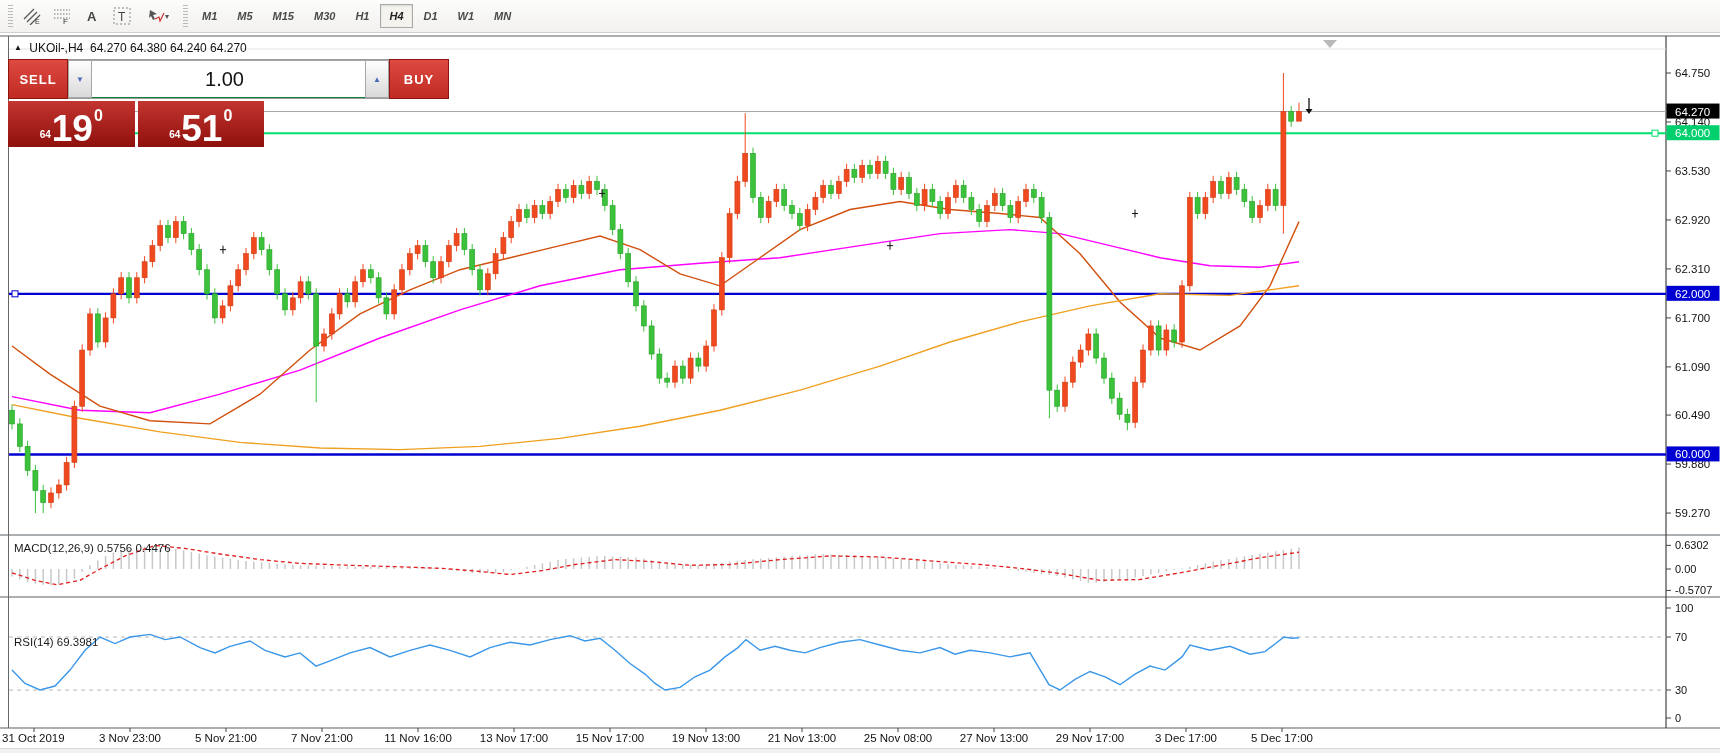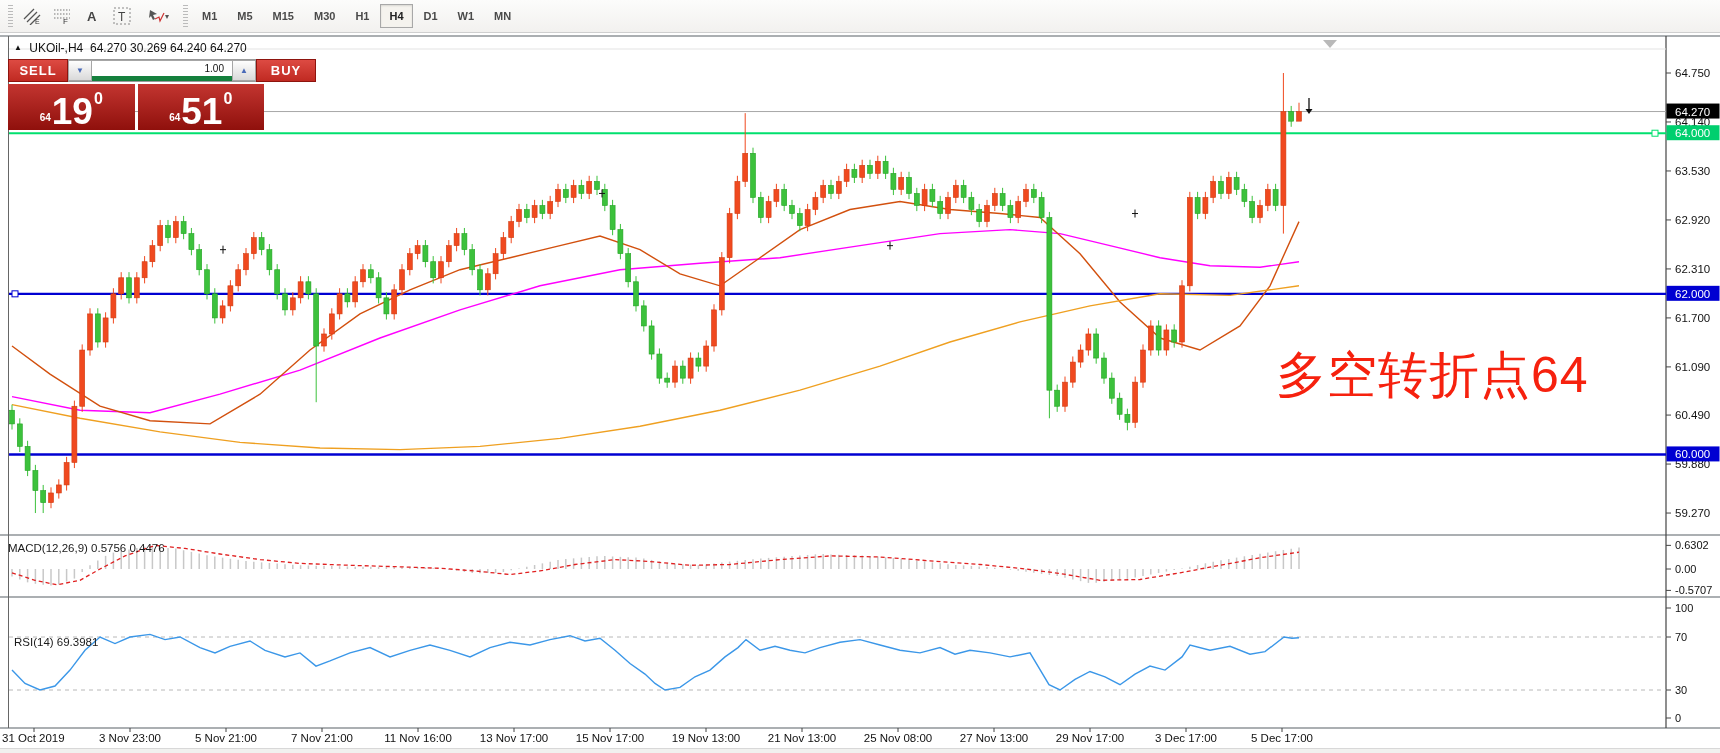--- a/index.html
+++ b/index.html
@@ -9,25 +9,25 @@
   .grip{width:5px;height:22px;margin:0 4px;background-image:repeating-linear-gradient(#bbb 0 1px,transparent 1px 3px);background-size:1px 100%;background-repeat:repeat-x;}
   .tbtn{width:26px;height:24px;display:flex;align-items:center;justify-content:center;color:#444;margin:0 1px;border:1px solid transparent;border-radius:2px;background:transparent;cursor:default;}
   .tbtn svg{display:block;}
   .caret{font-size:8px;color:#555;margin-left:-2px;}
   .tf{height:22px;padding:0 8px;margin:0 1px;font-size:11px;font-weight:bold;color:#4a4a4a;background:transparent;border:1px solid transparent;display:flex;align-items:center;}
   .tf.active{background:#f5f3ee;border:1px solid #a8a8a8;box-shadow:inset 0 1px 2px rgba(0,0,0,.12);color:#222;}
   
   .ohlc{position:absolute;left:14px;top:41px;font-size:12px;color:#111;white-space:nowrap;}
   .ohlc .tri{font-size:8px;vertical-align:2px;margin-right:4px;color:#111;}
   .trade{position:absolute;left:8px;top:59px;width:256px;}
-  .trow{display:flex;height:23px;}
+  .trow{display:flex;height:40px;}
   .tb{flex:0 0 60px;display:flex;align-items:center;justify-content:center;color:#fff;font-weight:bold;font-size:13px;letter-spacing:1px;background:linear-gradient(#dd4a42,#c02a22);border:1px solid #8e140e;box-sizing:border-box;}
   .spin{flex:1;display:flex;border:1px solid #9a9a9a;border-left:none;border-right:none;box-sizing:border-box;}
   .sbtn{width:24px;background:linear-gradient(#fefefe,#d9d9d9);border:1px solid #a6a6a6;display:flex;align-items:center;justify-content:center;font-size:8px;color:#4a6ab8;box-sizing:border-box;}
-  .sval{flex:1;background:#fff;border-top:1px solid #a6a6a6;border-bottom:5px solid #15803d;font-size:10px;color:#111;text-align:right;padding:0 8px 0 0;border-left:none;border-right:none;outline:none;box-sizing:border-box;font-family:"Liberation Sans",sans-serif;}
+  .sval{flex:1;background:#fff;border-top:1px solid #a6a6a6;border-bottom:1px solid #15803d;font-size:20px;color:#111;text-align:center;padding:0 8px 0 0;border-left:none;border-right:none;outline:none;box-sizing:border-box;font-family:"Liberation Sans",sans-serif;}
   .tiles{display:flex;gap:3px;margin-top:2px;}
   .tile{flex:1;height:46px;background:linear-gradient(#c33530,#8f100c);display:flex;align-items:flex-end;justify-content:center;color:#fff;padding-bottom:3px;box-sizing:border-box;}
   .tile .sm{font-size:10px;font-weight:bold;line-height:1;margin:0 1px 4px 0;}
   .tile .bg{font-size:37px;font-weight:bold;line-height:.82;}
   .tile .sup{font-size:16px;font-weight:bold;line-height:1;margin:0 0 20px 1px;}
   .annot{position:absolute;left:1276px;top:342px;font-size:50px;color:#f6210e;white-space:nowrap;letter-spacing:1px;}
   .indlabel{position:absolute;font-size:11.5px;color:#1a1a1a;white-space:nowrap;}
   .statusbar{position:absolute;left:0;top:748px;width:1720px;height:5px;background:#f1f1ef;border-top:1px solid #d8d8d8;box-sizing:border-box;}
   svg text{font-family:"Liberation Sans",sans-serif;}
 </style>
@@ -70,21 +70,21 @@
         </svg>
     </div>
     <div class="tbtn" style="width:38px">
       <svg width="20" height="18" viewBox="0 0 20 18">
           <path d="M3 3 L10 7 L6 8 L8 12 L6 13 L4 9 L2 11 Z" fill="#555"></path>
           <path d="M17 6 L13 14 L12 10 L8 12" fill="none" stroke="#c33" stroke-width="1.2"></path>
         </svg>
       <span class="caret">▾</span>
     </div>
     <div class="grip"></div>
-    <div id="tf-row" style="display:flex;align-items:center;">
+    <div id="tf-row" style="display:flex;align-items:center;font-style:italic;">
         <div class="tf">M1</div>
         <div class="tf">M5</div>
         <div class="tf">M15</div>
         <div class="tf">M30</div>
         <div class="tf">H1</div>
         <div class="tf active">H4</div>
         <div class="tf">D1</div>
         <div class="tf">W1</div>
         <div class="tf">MN</div>
       </div>
@@ -688,21 +688,21 @@
       <text x="1090" y="709" font-size="11.5" fill="#111" text-anchor="middle">29 Nov 17:00</text>
       <line x1="1186" y1="695" x2="1186" y2="699" stroke="#444"></line>
       <text x="1186" y="709" font-size="11.5" fill="#111" text-anchor="middle">3 Dec 17:00</text>
       <line x1="1282" y1="695" x2="1282" y2="699" stroke="#444"></line>
       <text x="1282" y="709" font-size="11.5" fill="#111" text-anchor="middle">5 Dec 17:00</text>
     </svg>
 
   <div class="ohlc">
     <span class="tri">▲</span>
     <span>UKOil-,H4</span>&nbsp;
-    <span>64.270 30.269 64.240 64.270</span>
+    <span>64.270 64.380 64.240 64.270</span>
   </div>
 
   <div class="trade">
     <div class="trow">
       <div class="tb">SELL</div>
       <div class="spin">
         <div class="sbtn">▼</div>
         <input class="sval" value="1.00" style="">
         <div class="sbtn">▲</div>
       </div>
@@ -715,19 +715,18 @@
         <span class="sup">0</span>
       </div>
       <div class="tile">
         <span class="sm">64</span>
         <span class="bg">51</span>
         <span class="sup">0</span>
       </div>
     </div>
   </div>
 
-  <div class="annot">多空转折点64</div>
-
-  <div class="indlabel" style="left:8px;top:542px;">MACD(12,26,9) 0.5756 0.4476</div>
+
+  <div class="indlabel" style="left:14px;top:542px;">MACD(12,26,9) 0.5756 0.4476</div>
   <div class="indlabel" style="left:14px;top:604px;margin-top:32px;">RSI(14) 69.3981</div>
 
   <div class="statusbar"></div>
 </div>
 
 </body></html>

